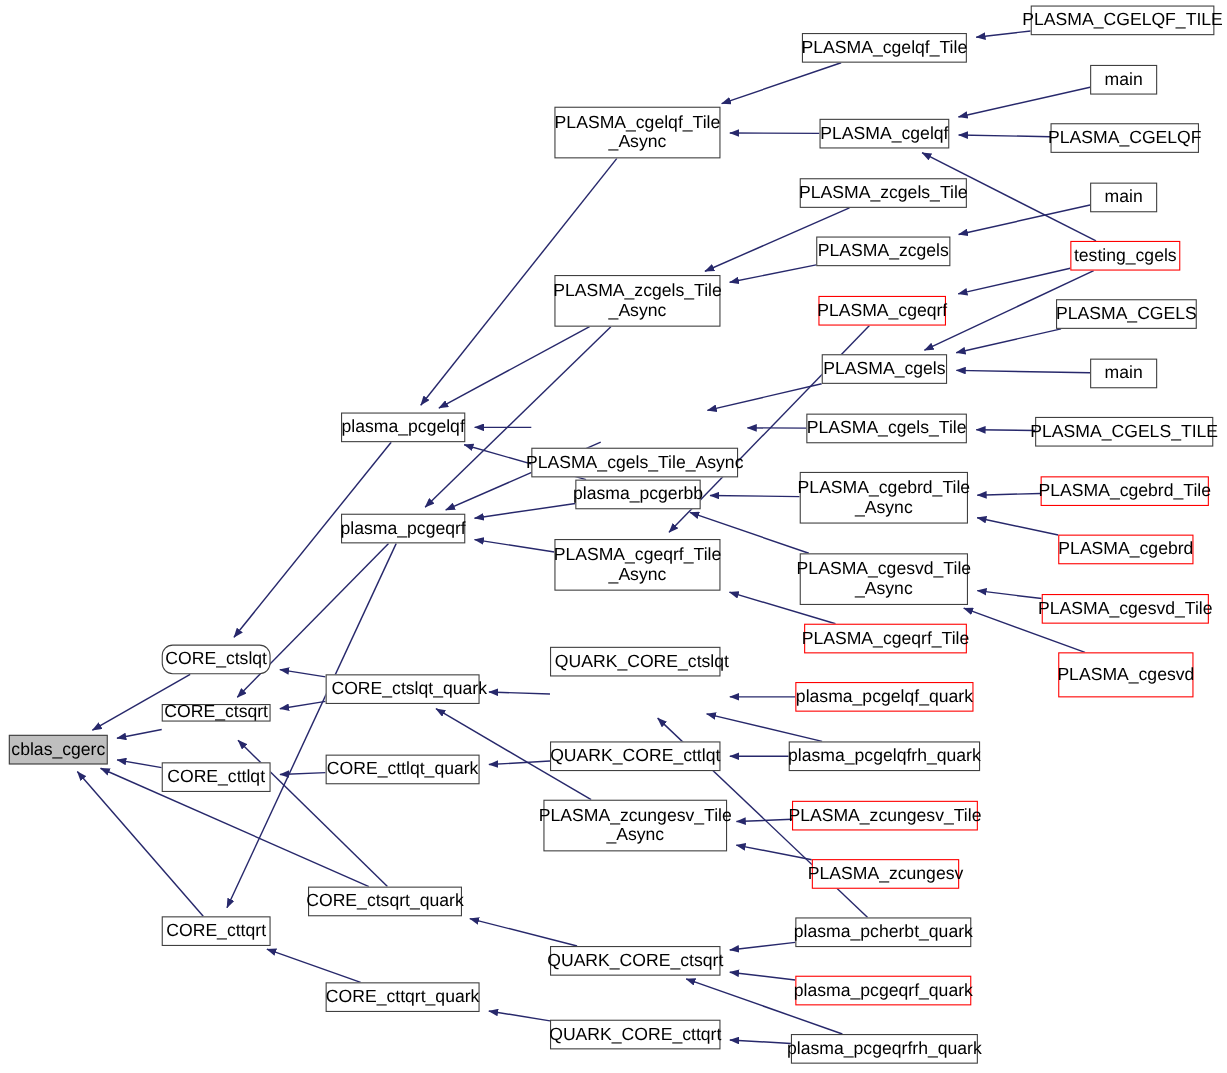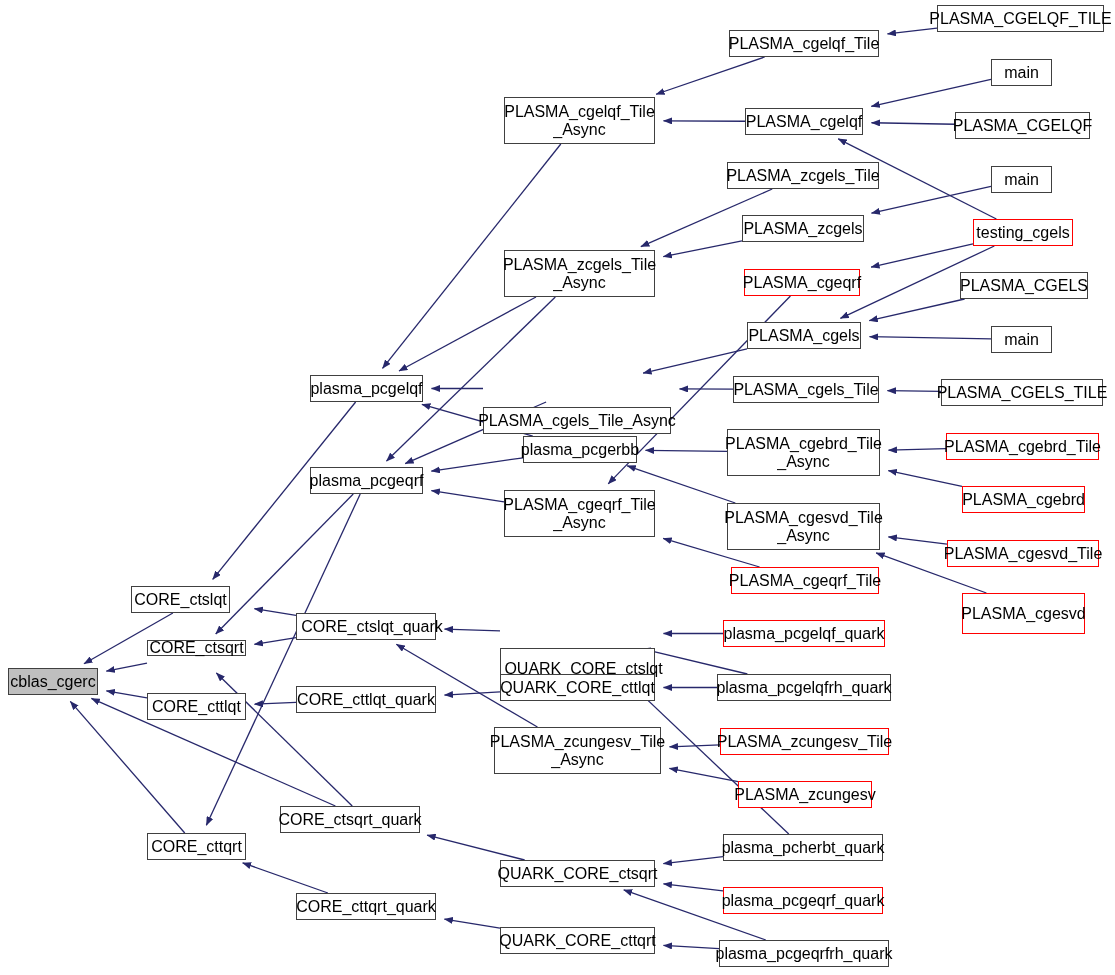--- a/index.html
+++ b/index.html
@@ -79,39 +79,39 @@
       <path d="M723,856.7239467849224 L663.4440579233938,863.5907072904291" fill="none" stroke="#27286b" stroke-width="1.3" marker-end="url(#ah)"></path>
       <path d="M537.4173387096774,727 L396.3588816188947,644.29906061817" fill="none" stroke="#27286b" stroke-width="1.3" marker-end="url(#ah)"></path>
       <path d="M720,744.8502202643172 L669.4933271618285,746.8526874693548" fill="none" stroke="#27286b" stroke-width="1.3" marker-end="url(#ah)"></path>
       <path d="M738,781.5417582417582 L669.3453494114765,768.2634961499119" fill="none" stroke="#27286b" stroke-width="1.3" marker-end="url(#ah)"></path>
       <path d="M723,890.9212860310421 L663.4397184836515,883.7898997740957" fill="none" stroke="#27286b" stroke-width="1.3" marker-end="url(#ah)"></path>
       <path d="M765.778125,940 L623.7366393551667,889.8308218472995" fill="none" stroke="#27286b" stroke-width="1.3" marker-end="url(#ah)"></path>
       <path d="M719,948.621412803532 L663.4860341347267,945.4351807671145" fill="none" stroke="#27286b" stroke-width="1.3" marker-end="url(#ah)"></path>
     </svg>
   <div id="node-layer">
       <div class="node gray" style="left: 8px; top: 668px; width: 90px; height: 27px;">cblas_cgerc</div>
-      <div class="node" style="left: 131px; top: 586px; width: 99px; height: 27px;">CORE_ctslqt</div>
+      <div class="node" style="left: 147px; top: 586px; width: 99px; height: 27px; border-radius: 10px;">CORE_ctslqt</div>
       <div class="node" style="left: 147px; top: 640px; width: 99px; height: 16px;">CORE_ctsqrt</div>
       <div class="node" style="left: 147px; top: 693px; width: 99px; height: 27px;">CORE_cttlqt</div>
       <div class="node" style="left: 147px; top: 833px; width: 99px; height: 27px;">CORE_cttqrt</div>
       <div class="node" style="left: 296px; top: 613px; width: 140px; height: 27px; padding-left: 12px;">CORE_ctslqt_quark</div>
       <div class="node" style="left: 296px; top: 686px; width: 140px; height: 27px;">CORE_cttlqt_quark</div>
       <div class="node" style="left: 280px; top: 806px; width: 140px; height: 27px;">CORE_ctsqrt_quark</div>
       <div class="node" style="left: 296px; top: 893px; width: 140px; height: 27px;">CORE_cttqrt_quark</div>
       <div class="node" style="left: 310px; top: 375px; width: 113px; height: 27px;">plasma_pcgelqf</div>
       <div class="node" style="left: 310px; top: 467px; width: 113px; height: 27px;">plasma_pcgeqrf</div>
       <div class="node" style="left: 504px; top: 97px; width: 151px; height: 47px;">PLASMA_cgelqf_Tile
 _Async</div>
       <div class="node" style="left: 504px; top: 250px; width: 151px; height: 47px;">PLASMA_zcgels_Tile
 _Async</div>
       <div class="node" style="left: 483px; top: 375px; width: 188px; height: 27px; margin-top: 32px;">PLASMA_cgels_Tile_Async</div>
       <div class="node" style="left: 523px; top: 436px; width: 114px; height: 27px;">plasma_pcgerbb</div>
       <div class="node" style="left: 504px; top: 490px; width: 151px; height: 47px;">PLASMA_cgeqrf_Tile
 _Async</div>
-      <div class="node" style="left: 500px; top: 648px; width: 155px; height: 41px; padding-left: 12px;">QUARK_CORE_ctslqt</div>
+      <div class="node" style="left: 500px; top: 588px; width: 155px; height: 27px; padding-left: 12px;">QUARK_CORE_ctslqt</div>
       <div class="node" style="left: 500px; top: 674px; width: 155px; height: 27px;">QUARK_CORE_cttlqt</div>
       <div class="node" style="left: 494px; top: 727px; width: 167px; height: 47px;">PLASMA_zcungesv_Tile
 _Async</div>
       <div class="node" style="left: 500px; top: 860px; width: 155px; height: 27px;">QUARK_CORE_ctsqrt</div>
       <div class="node" style="left: 500px; top: 927px; width: 155px; height: 27px;">QUARK_CORE_cttqrt</div>
       <div class="node" style="left: 729px; top: 30px; width: 150px; height: 27px;">PLASMA_cgelqf_Tile</div>
       <div class="node" style="left: 745px; top: 108px; width: 118px; height: 27px;">PLASMA_cgelqf</div>
       <div class="node" style="left: 727px; top: 162px; width: 152px; height: 27px;">PLASMA_zcgels_Tile</div>
       <div class="node" style="left: 742px; top: 215px; width: 122px; height: 27px;">PLASMA_zcgels</div>
       <div class="node red" style="left: 744px; top: 269px; width: 116px; height: 27px;">PLASMA_cgeqrf</div>

